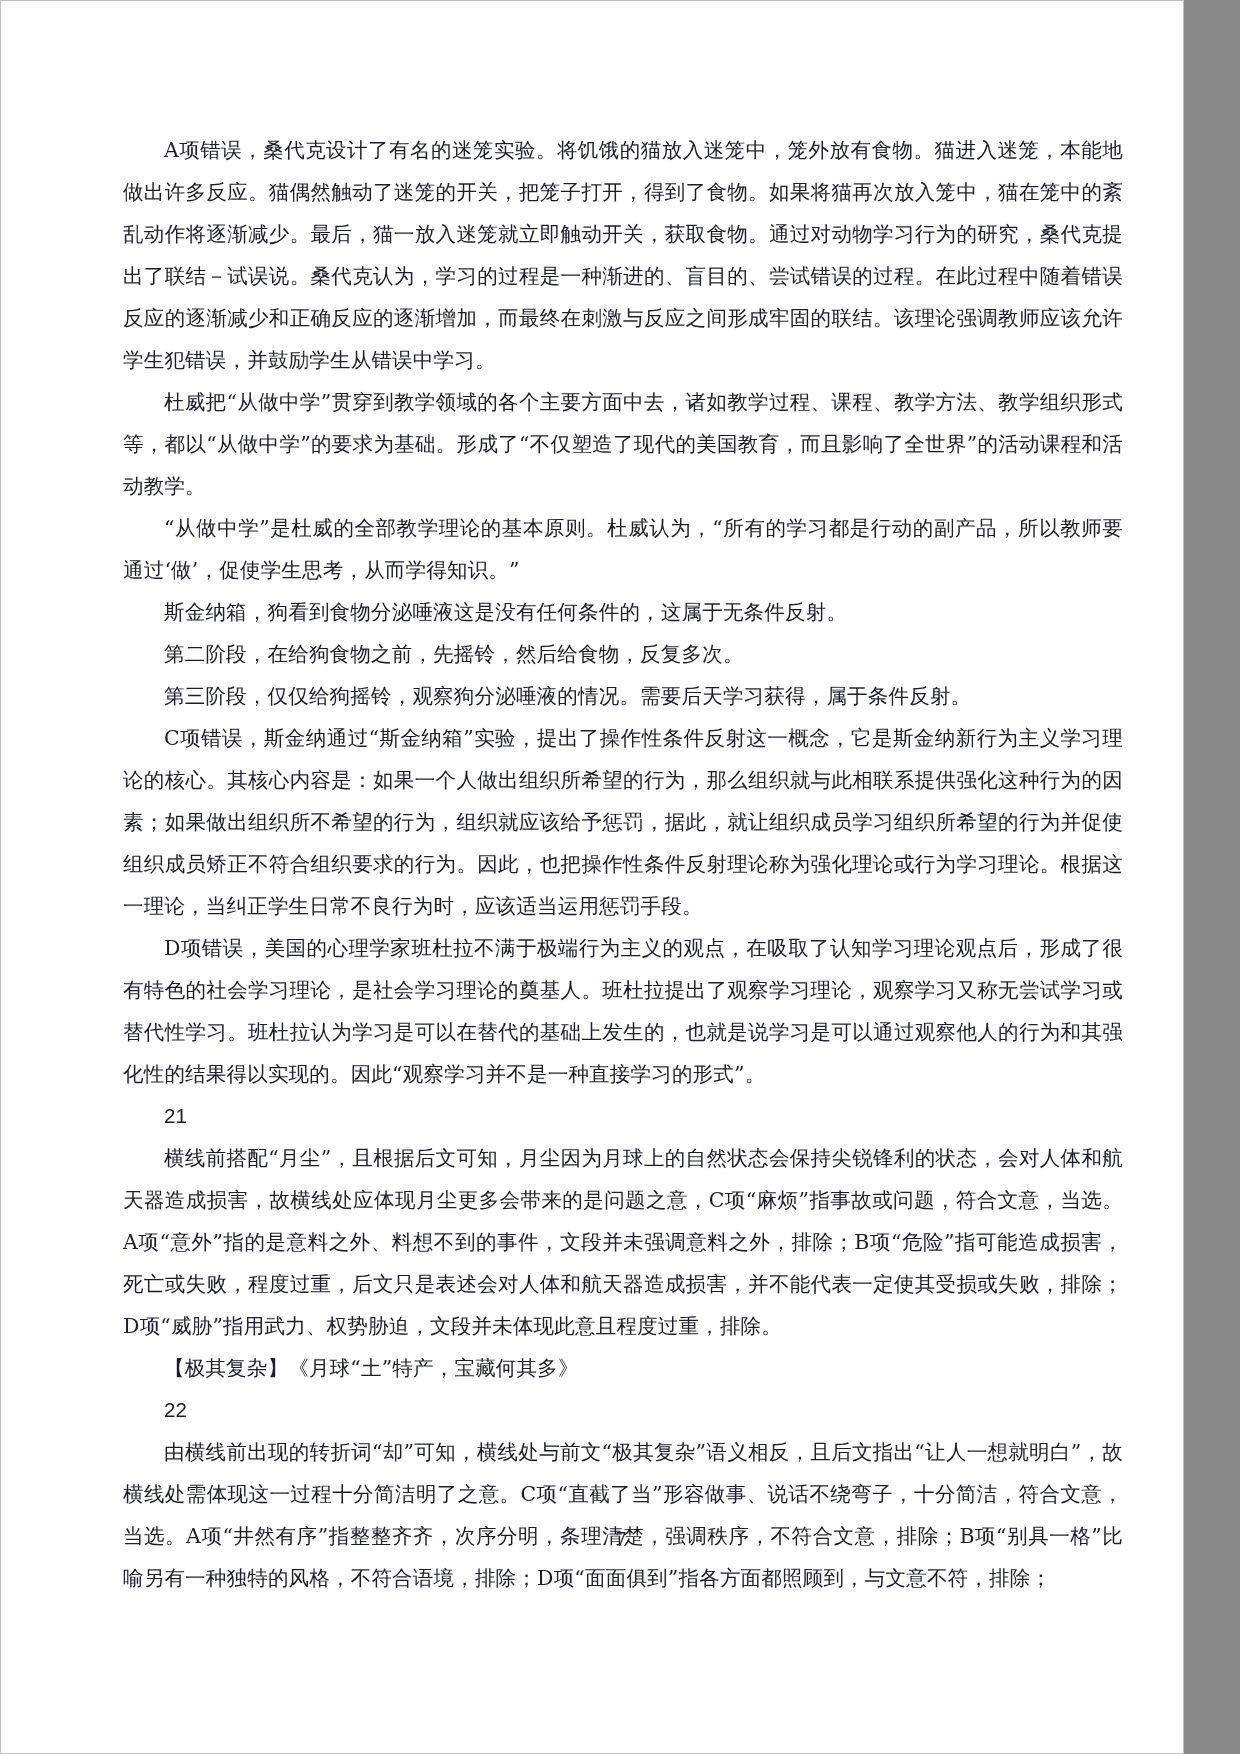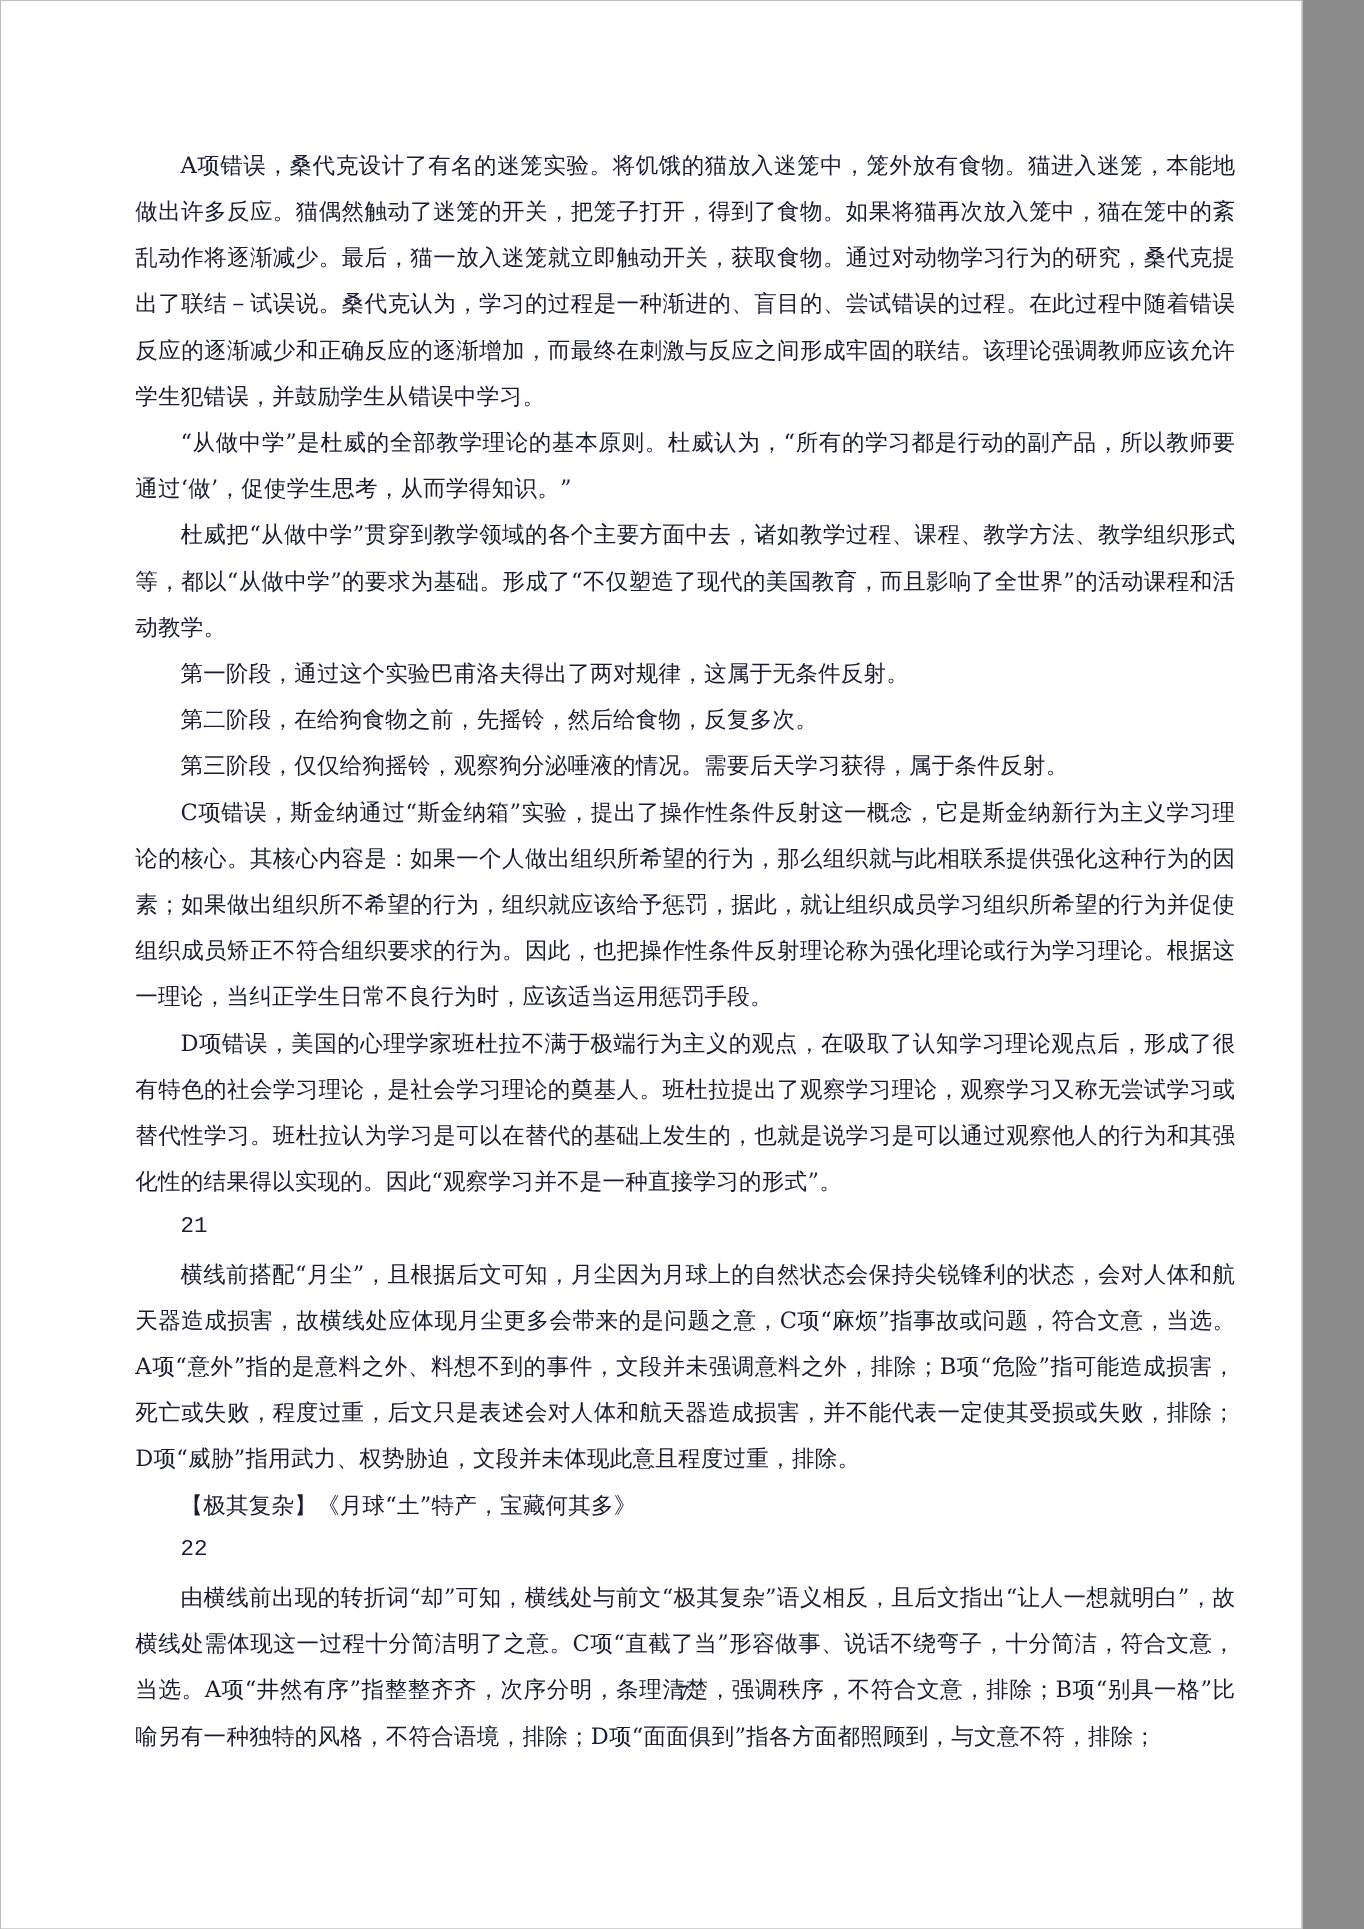--- a/index.html
+++ b/index.html
@@ -42,43 +42,43 @@
     font-family: "DejaVu Serif", "Liberation Serif", serif;
   }
   p.qnum {
     margin: 0;
     padding: 0;
     text-indent: 2em;
     font-size: 20.5px;
     line-height: 42px;
     color: #1c1c2e;
     text-align: left;
-    font-family: Liberation Mono, monospace;
+    font-family: Liberation Sans, sans-serif;
   }
   .page-number {
     position: absolute;
     left: 0;
     top: 1528px;
     width: 1240px;
     text-align: center;
     font-size: 18px;
     color: #1c1c2e;
     font-family: "DejaVu Serif", "Liberation Serif", serif;
   }
 </style>
 </head>
 <body>
 
 <div class="page">
   <div class="page-inner">
 
     <p class="para">A项错误，桑代克设计了有名的迷笼实验。将饥饿的猫放入迷笼中，笼外放有食物。猫进入迷笼，本能地做出许多反应。猫偶然触动了迷笼的开关，把笼子打开，得到了食物。如果将猫再次放入笼中，猫在笼中的紊乱动作将逐渐减少。最后，猫一放入迷笼就立即触动开关，获取食物。通过对动物学习行为的研究，桑代克提出了联结－试误说。桑代克认为，学习的过程是一种渐进的、盲目的、尝试错误的过程。在此过程中随着错误反应的逐渐减少和正确反应的逐渐增加，而最终在刺激与反应之间形成牢固的联结。该理论强调教师应该允许学生犯错误，并鼓励学生从错误中学习。</p>
+    <p class="para">杜威把“从做中学”贯穿到教学领域的各个主要方面中去，诸如教学过程、课程、教学方法、教学组织形式等，都以“从做中学”的要求为基础。形成了“不仅塑造了现代的美国教育，而且影响了全世界”的活动课程和活动教学。</p>
     <p class="para">“从做中学”是杜威的全部教学理论的基本原则。杜威认为，“所有的学习都是行动的副产品，所以教师要通过‘做’，促使学生思考，从而学得知识。”</p>
-    <p class="para">杜威把“从做中学”贯穿到教学领域的各个主要方面中去，诸如教学过程、课程、教学方法、教学组织形式等，都以“从做中学”的要求为基础。形成了“不仅塑造了现代的美国教育，而且影响了全世界”的活动课程和活动教学。</p>
-    <p class="para">第一阶段，通过这个实验巴甫洛夫得出了两对规律，这属于无条件反射。</p>
+    <p class="para">斯金纳箱，狗看到食物分泌唾液这是没有任何条件的，这属于无条件反射。</p>
     <p class="para">第二阶段，在给狗食物之前，先摇铃，然后给食物，反复多次。</p>
     <p class="para">第三阶段，仅仅给狗摇铃，观察狗分泌唾液的情况。需要后天学习获得，属于条件反射。</p>
     <p class="para">C项错误，斯金纳通过“斯金纳箱”实验，提出了操作性条件反射这一概念，它是斯金纳新行为主义学习理论的核心。其核心内容是：如果一个人做出组织所希望的行为，那么组织就与此相联系提供强化这种行为的因素；如果做出组织所不希望的行为，组织就应该给予惩罚，据此，就让组织成员学习组织所希望的行为并促使组织成员矫正不符合组织要求的行为。因此，也把操作性条件反射理论称为强化理论或行为学习理论。根据这一理论，当纠正学生日常不良行为时，应该适当运用惩罚手段。</p>
     <p class="para">D项错误，美国的心理学家班杜拉不满于极端行为主义的观点，在吸取了认知学习理论观点后，形成了很有特色的社会学习理论，是社会学习理论的奠基人。班杜拉提出了观察学习理论，观察学习又称无尝试学习或替代性学习。班杜拉认为学习是可以在替代的基础上发生的，也就是说学习是可以通过观察他人的行为和其强化性的结果得以实现的。因此“观察学习并不是一种直接学习的形式”。</p>
     <p class="qnum">21</p>
     <p class="para">横线前搭配“月尘”，且根据后文可知，月尘因为月球上的自然状态会保持尖锐锋利的状态，会对人体和航天器造成损害，故横线处应体现月尘更多会带来的是问题之意，C项“麻烦”指事故或问题，符合文意，当选。A项“意外”指的是意料之外、料想不到的事件，文段并未强调意料之外，排除；B项“危险”指可能造成损害，死亡或失败，程度过重，后文只是表述会对人体和航天器造成损害，并不能代表一定使其受损或失败，排除；D项“威胁”指用武力、权势胁迫，文段并未体现此意且程度过重，排除。</p>
     <p class="para">【极其复杂】《月球“土”特产，宝藏何其多》</p>
     <p class="qnum">22</p>
     <p class="para">由横线前出现的转折词“却”可知，横线处与前文“极其复杂”语义相反，且后文指出“让人一想就明白”，故横线处需体现这一过程十分简洁明了之意。C项“直截了当”形容做事、说话不绕弯子，十分简洁，符合文意，当选。A项“井然有序”指整整齐齐，次序分明，条理清楚，强调秩序，不符合文意，排除；B项“别具一格”比喻另有一种独特的风格，不符合语境，排除；D项“面面俱到”指各方面都照顾到，与文意不符，排除；</p>
 

